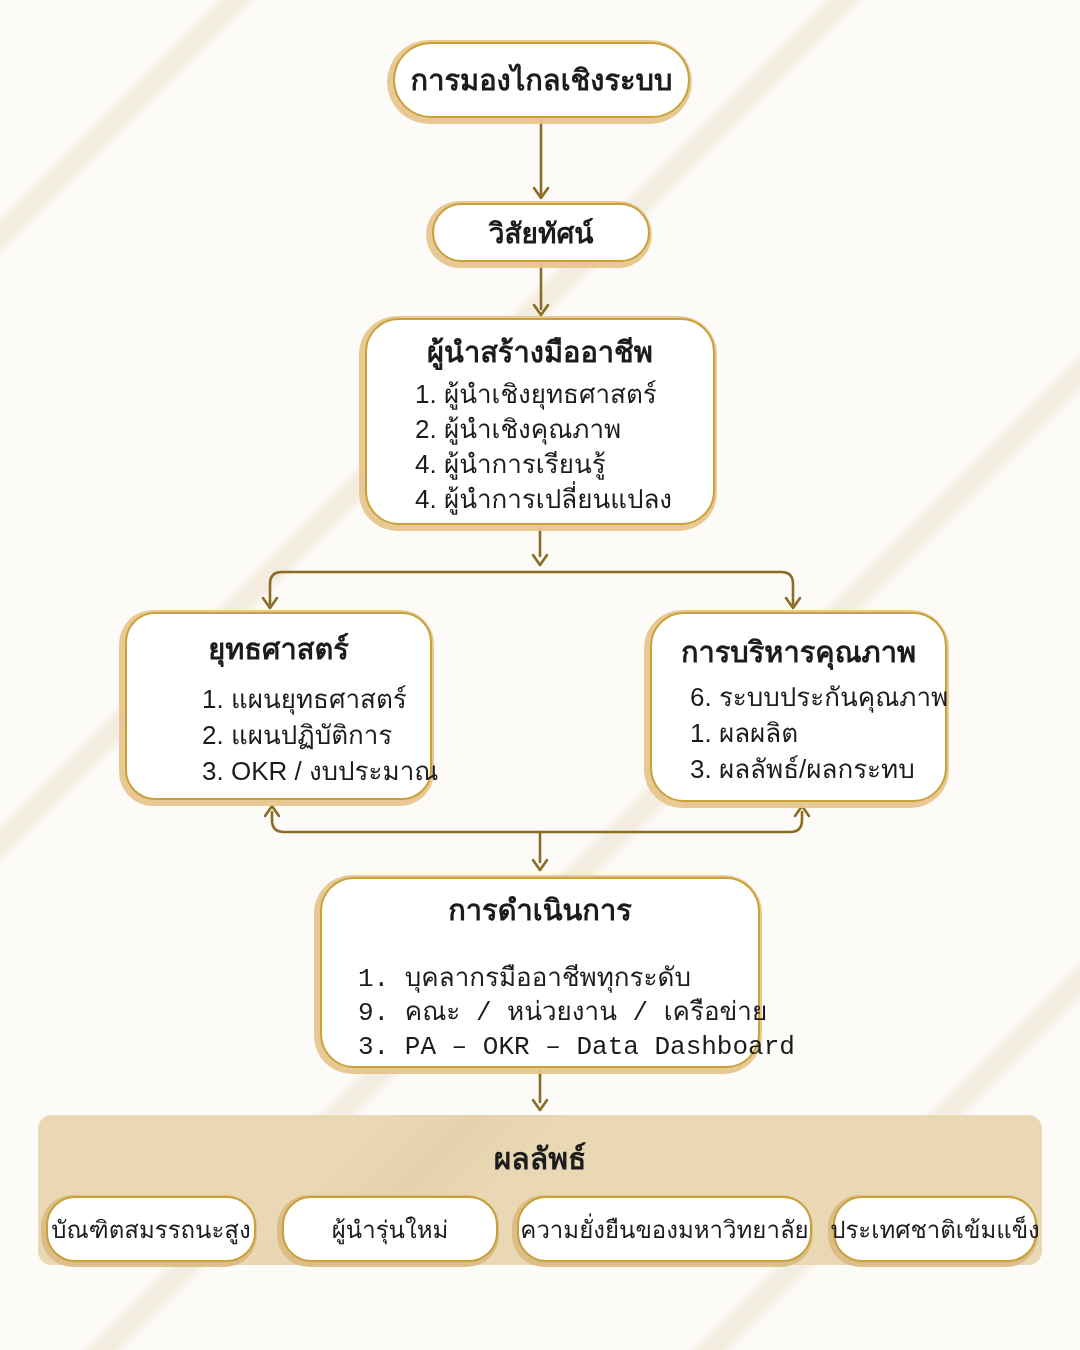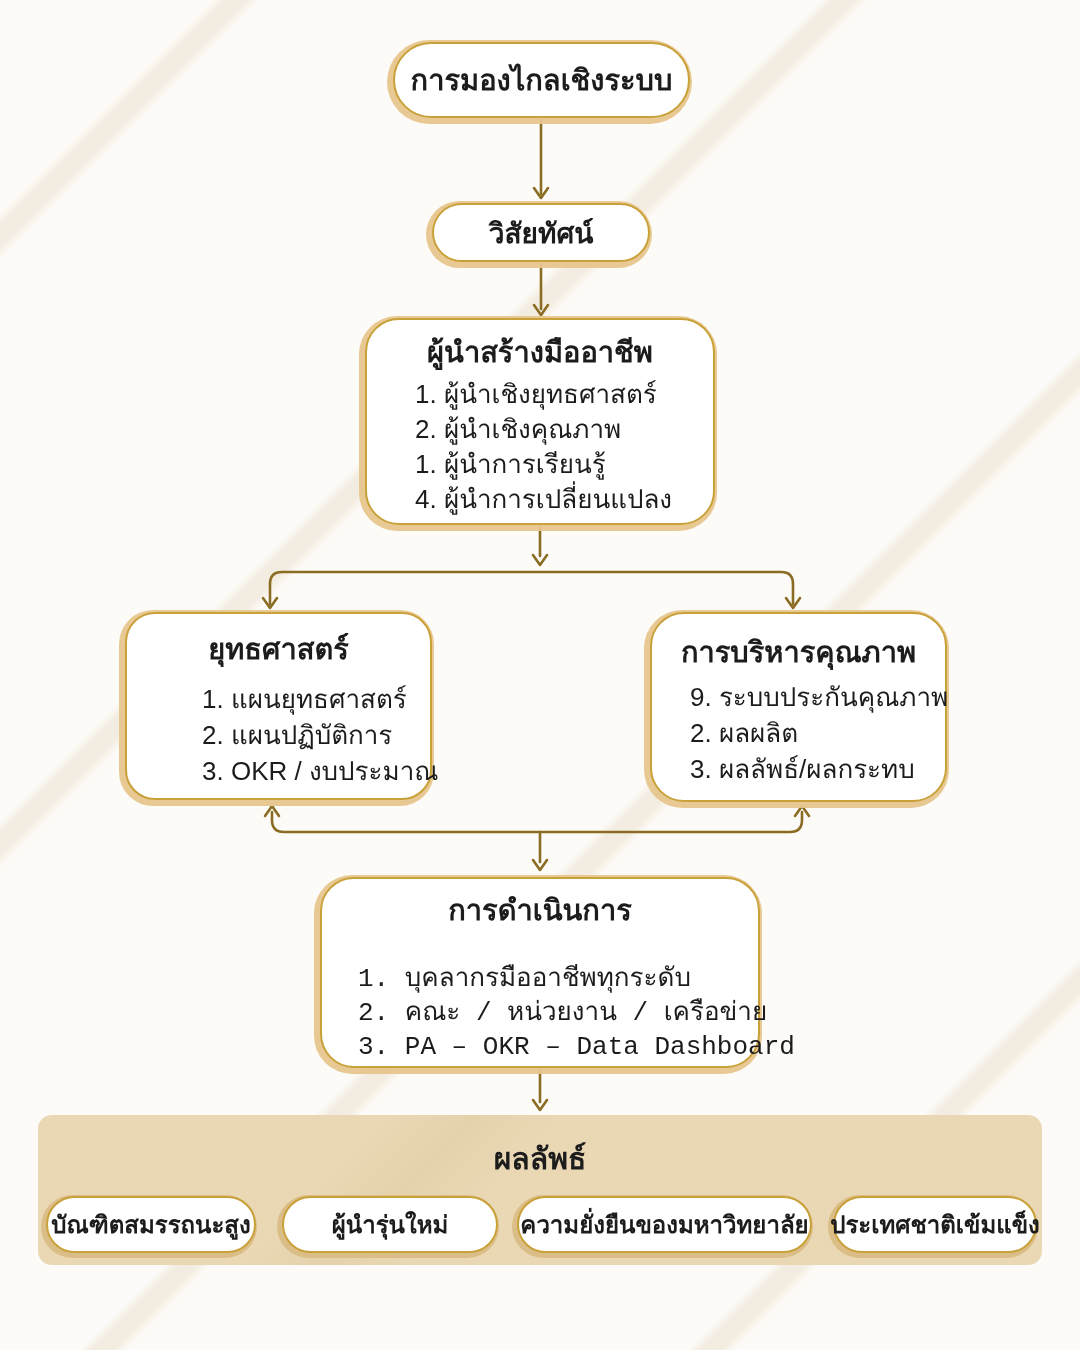--- a/index.html
+++ b/index.html
@@ -75,30 +75,29 @@
       rgba(160,130,80,0) 46%);
   }
   #results-title {
     text-align: center;
     font-weight: 700;
     font-size: 30px;
     margin-top: 20px;
   }
   .result-pill {
     position: absolute;
-    top: 1196px; height: 57px;
+    top: 1196px; height: 66px;
     background: #FFFFFF;
     border: 2.5px solid #C9A13A;
     border-radius: 29px;
     box-shadow: -2px 2px 0 3px rgba(217,186,130,0.9);
     box-sizing: border-box;
     display: flex; align-items: center; justify-content: center;
     font-size: 24px;
     white-space: nowrap;
-    font-weight: bold;
   }
   #pill-1 { left: 46px;  width: 210px; }
   #pill-2 { left: 282px; width: 216px; }
   #pill-3 { left: 517px; width: 295px; }
   #pill-4 { left: 833px; width: 204px; }
 </style>
 </head>
 <body>
 
 <div class="canvas">
@@ -135,48 +134,48 @@
 
   <div class="box pill" id="node-vision">
     <span>วิสัยทัศน์</span>
   </div>
 
   <div class="box" id="box-leader">
     <div class="node-title">ผู้นำสร้างมืออาชีพ</div>
     <div class="node-items">
       <div class="list-item">1. ผู้นำเชิงยุทธศาสตร์</div>
       <div class="list-item">2. ผู้นำเชิงคุณภาพ</div>
-      <div class="list-item">1. ผู้นำการเรียนรู้</div>
+      <div class="list-item">4. ผู้นำการเรียนรู้</div>
       <div class="list-item">4. ผู้นำการเปลี่ยนแปลง</div>
     </div>
   </div>
 
   <div class="box" id="box-strategy">
     <div class="node-title">ยุทธศาสตร์</div>
     <div class="node-items">
       <div class="list-item">1. แผนยุทธศาสตร์</div>
       <div class="list-item">2. แผนปฏิบัติการ</div>
       <div class="list-item">3. OKR / งบประมาณ</div>
     </div>
   </div>
 
   <div class="box" id="box-quality">
     <div class="node-title">การบริหารคุณภาพ</div>
     <div class="node-items">
-      <div class="list-item">9. ระบบประกันคุณภาพ</div>
-      <div class="list-item">2. ผลผลิต</div>
+      <div class="list-item">6. ระบบประกันคุณภาพ</div>
+      <div class="list-item">1. ผลผลิต</div>
       <div class="list-item">3. ผลลัพธ์/ผลกระทบ</div>
     </div>
   </div>
 
   <div class="box" id="box-impl">
     <div class="node-title">การดำเนินการ</div>
     <div class="node-items">
       <div class="list-item">1. บุคลากรมืออาชีพทุกระดับ</div>
-      <div class="list-item">2. คณะ / หน่วยงาน / เครือข่าย</div>
+      <div class="list-item">9. คณะ / หน่วยงาน / เครือข่าย</div>
       <div class="list-item">3. PA – OKR – Data Dashboard</div>
     </div>
   </div>
 
   <div id="results-band">
     <div id="results-title">ผลลัพธ์</div>
   </div>
 
   <div class="result-pill" id="pill-1">
     <span>บัณฑิตสมรรถนะสูง</span>

